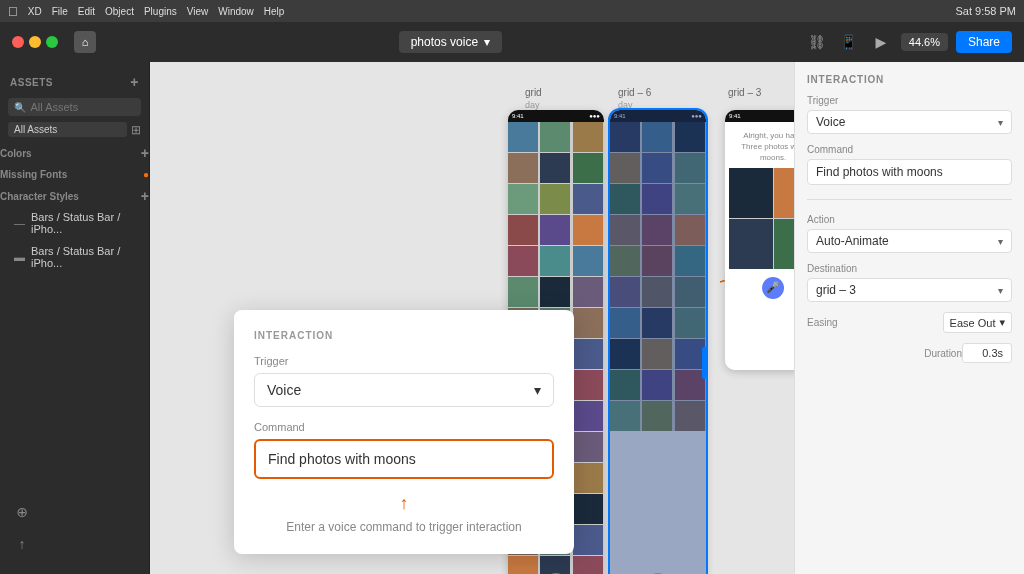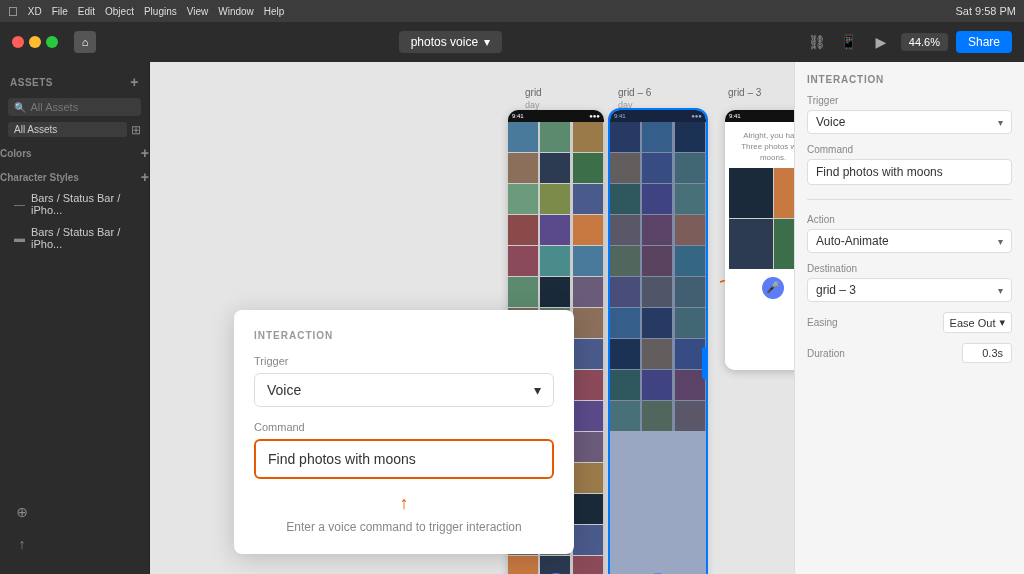--- a/index.html
+++ b/index.html
@@ -363,21 +363,21 @@
       gap: 4px;
     }
     .panel-easing-row {
       display: flex;
       align-items: center;
       justify-content: space-between;
     }
     .panel-duration-row {
       display: flex;
       align-items: center;
-      justify-content: space-between;
+      justify-content: flex-end;
     }
     .panel-value-box {
       background: #fff;
       border: 1px solid #ddd;
       border-radius: 3px;
       padding: 3px 8px;
       font-size: 11px;
       color: #333;
       min-width: 50px;
       text-align: right;
@@ -544,20 +544,24 @@
     <div class="sidebar-dropdown-row">
       <div class="sidebar-dropdown">All Assets</div>
       <span class="sidebar-grid-icon">⊞</span>
     </div>
 
     <div class="sidebar-cat">
       <span>Colors</span>
       <span class="sidebar-plus">+</span>
     </div>
 
+    <div class="sidebar-cat">
+      <span>Missing Fonts</span>
+      <span class="sidebar-warning">●</span>
+    </div>
 
     <div class="sidebar-cat">
       <span>Character Styles</span>
       <span class="sidebar-plus">+</span>
     </div>
 
     <div class="sidebar-item">
       <span style="color:#888">—</span>
       <span>Bars / Status Bar / iPho...</span>
     </div>

